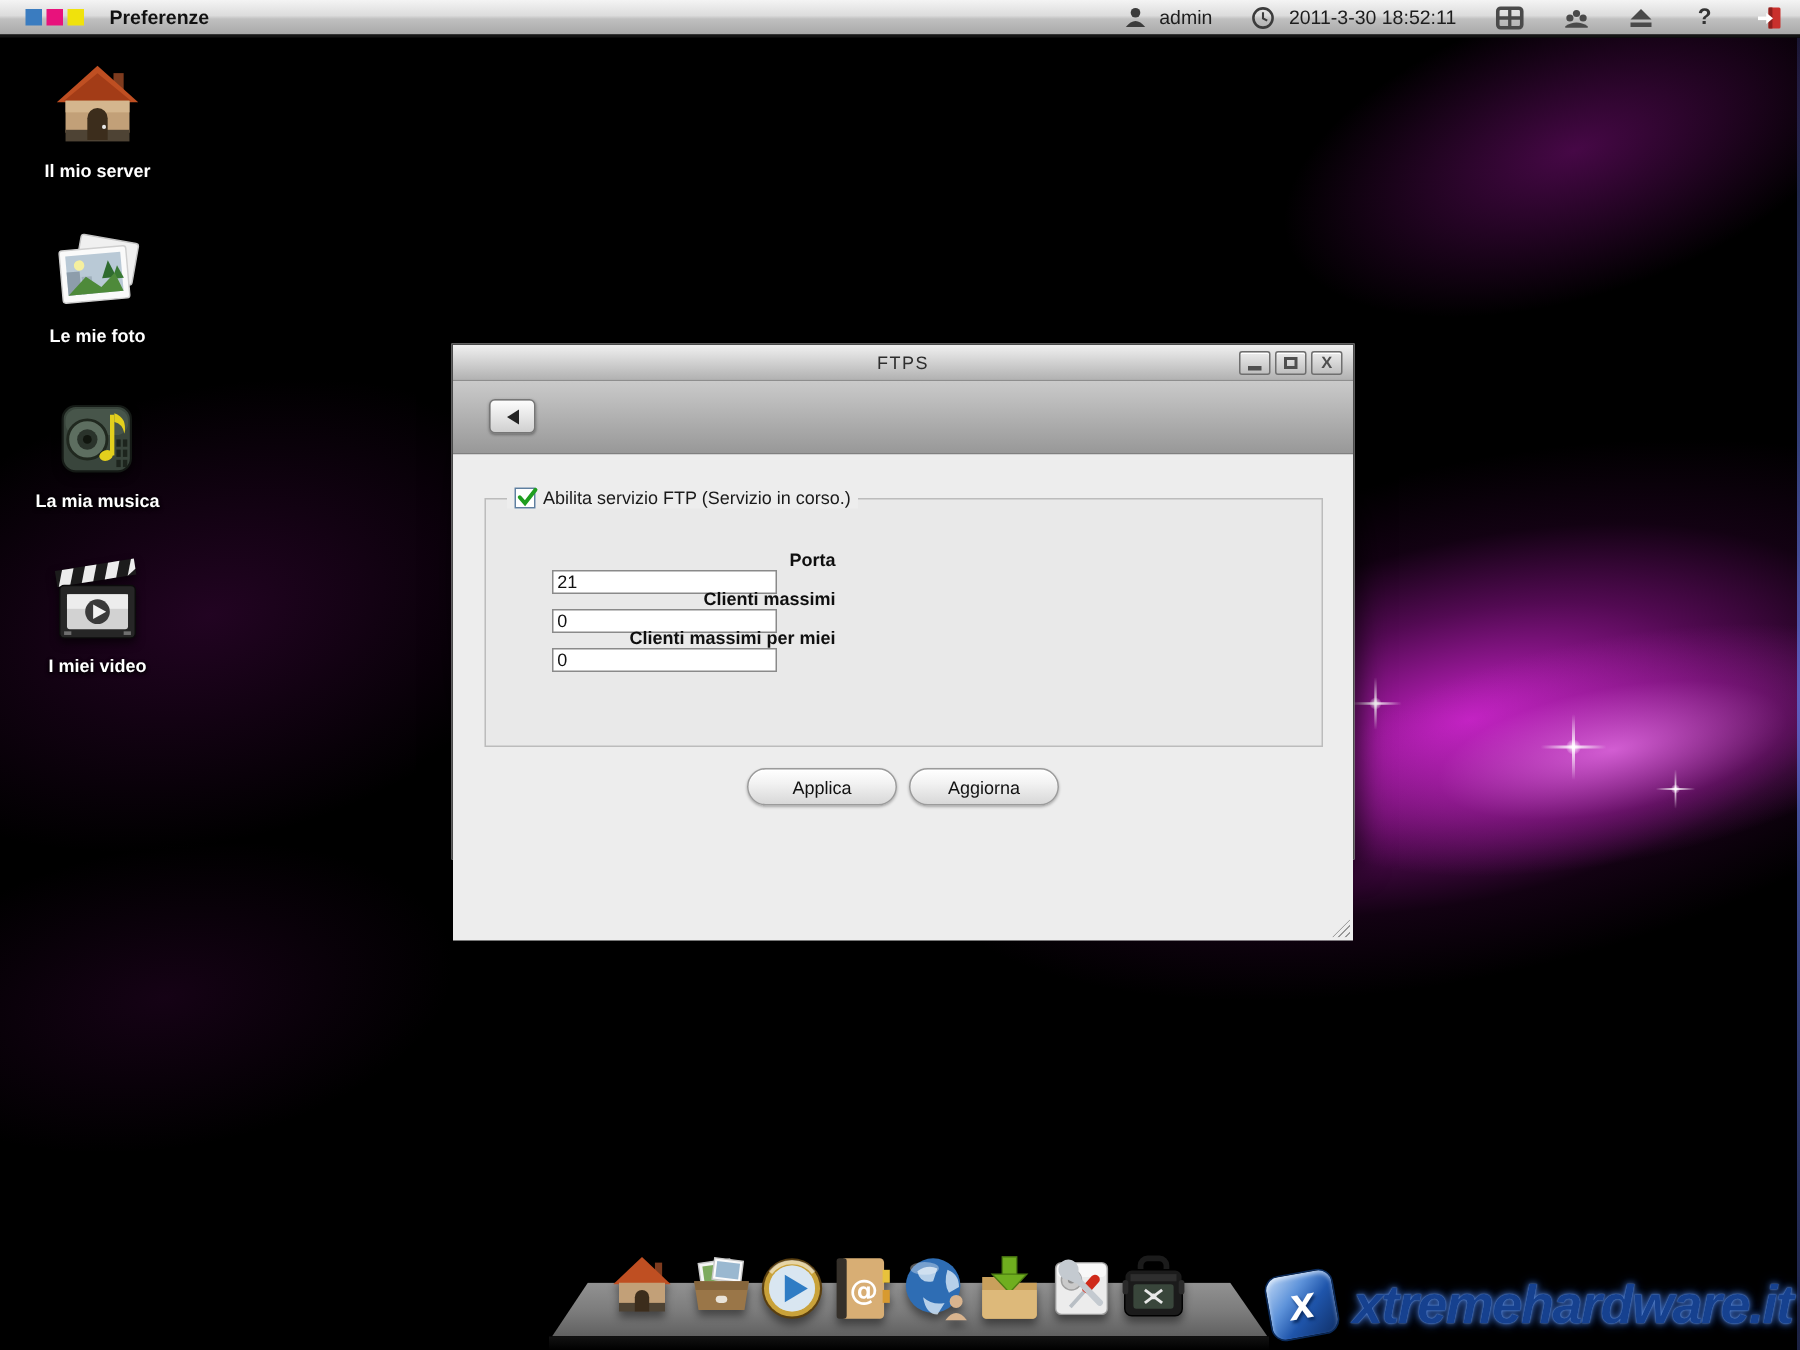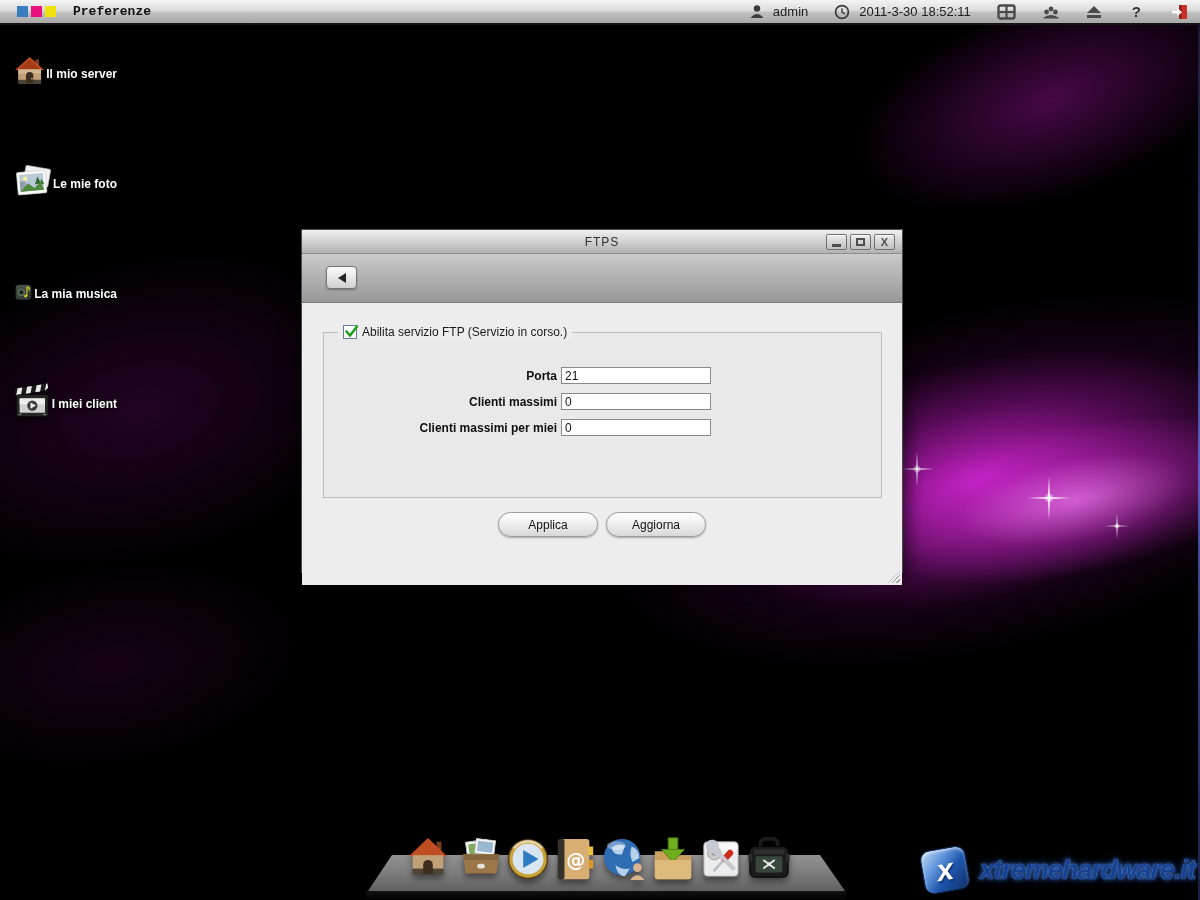--- a/index.html
+++ b/index.html
@@ -6,21 +6,21 @@
   html,body { width:1200px; height:900px; overflow:hidden; background:#000;
               font-family:"Liberation Sans","DejaVu Sans",sans-serif; }
   .stage { position:relative; width:1200px; height:900px; overflow:hidden; background:#000; }
 
   
   .menubar { position:absolute; top:0; left:0; right:0; height:25px; z-index:60;
     background:linear-gradient(180deg,#f4f4f4 0%,#dcdcdc 45%,#c0c0c0 55%,#a8a8a8 100%);
     border-bottom:2px solid #141414; display:flex; align-items:center; }
   .logo-squares { display:flex; gap:3px; margin-left:17px; }
   .logo-squares span { width:11px; height:11px; display:block; }
-  .menu-label { margin-left:17px; font-size:13px; font-weight:bold; color:#111;font-family:Liberation Mono, monospace; }
+  .menu-label { margin-left:17px; font-size:13px; font-weight:bold; color:#111; }
   .menubar-right { margin-left:auto; display:flex; align-items:center; gap:9px;
                    padding-right:12px; font-size:13px; color:#1d1d1d; }
   .mb-sep { width:8px; }
   .mb-icon { display:flex; align-items:center; }
   .mb-help { font-size:15px; font-weight:bold; color:#333; padding:0 4px; }
 
   
   .desktop { position:absolute; left:0; top:25px; width:1200px; height:875px;
              background:#000; overflow:hidden; }
   .bg-glow { position:absolute; border-radius:50%; }
@@ -40,21 +40,21 @@
   .sparkle { position:absolute; }
   .sparkle .h,.sparkle .v { position:absolute; background:linear-gradient(90deg,transparent,rgba(255,255,255,0.95),transparent); border-radius:2px; }
   .sparkle .h { left:-22px; top:-1px; width:44px; height:2px; }
   .sparkle .v { left:-1px; top:-22px; width:2px; height:44px;
     background:linear-gradient(180deg,transparent,rgba(255,255,255,0.95),transparent); }
   .sparkle .c { position:absolute; left:-5px; top:-5px; width:10px; height:10px; border-radius:50%;
     background:radial-gradient(rgba(255,255,255,0.95), rgba(255,210,255,0.25) 60%, transparent 75%); }
 
   
   .desk-icon { position:absolute; left:13px; width:104px; display:flex;
-               flex-direction:row; align-items:center; cursor:pointer; z-index:5; }
+               flex-direction:column; align-items:center; cursor:pointer; z-index:5; }
   .desk-icon svg { width:62px; height:62px; filter:drop-shadow(0 3px 3px rgba(0,0,0,0.6)); }
   .desk-label { margin-top:4px; color:#fff; font-size:12px; font-weight:bold;
                 text-shadow:0 1px 3px #000, 0 0 2px #000; white-space:nowrap; }
 
   
   .window { position:absolute; left:301px; top:229px; width:602px; height:344px; z-index:20;
     border:1px solid #4a4a4a; background:#ededed;
     box-shadow:3px 6px 18px rgba(0,0,0,0.7); }
   .titlebar { height:24px; background:linear-gradient(180deg,#f0f0f0,#c5c5c5 70%,#b2b2b2);
     border-bottom:1px solid #8e8e8e; position:relative;
@@ -70,31 +70,31 @@
 
   .win-header { height:49px; background:linear-gradient(180deg,#cacaca,#989898);
     border-bottom:1px solid #7f7f7f; position:relative; }
   .back-btn { position:absolute; left:24px; top:12px; width:31px; height:23px;
     border:1px solid #767676; border-radius:4px;
     background:linear-gradient(180deg,#fdfdfd,#d0d0d0); box-shadow:0 1px 2px rgba(0,0,0,0.35);
     display:flex; align-items:center; justify-content:center; cursor:pointer; }
   .back-arrow { width:0; height:0; border-top:5px solid transparent;
     border-bottom:5px solid transparent; border-right:8px solid #222; }
 
-  .win-body { position:relative; height:282px; background:#ededed;padding-left:23px; }
+  .win-body { position:relative; height:324px; background:#ededed;padding-left:23px; }
   .fieldset { position:absolute; left:21px; width:559px; top:29px; height:166px;
     border:1px solid #bcbcbc; background:#e9e9e9; }
   .legend { position:absolute; left:14px; top:-8px; display:flex; align-items:center;
     background:#ededed; padding:0 5px; gap:5px; }
   .checkbox { width:14px; height:14px; background:#fff; border:1px solid #5f7f9f;
     position:relative; cursor:pointer; flex:0 0 auto; }
   .checkbox svg { position:absolute; left:0px; top:-2px; width:15px; height:15px; }
   .legend-label { font-size:12px; color:#1a1a1a; white-space:nowrap; }
 
-  .frow { position:absolute; left:0; height:19px; display:flex; align-items:center; }
+  .frow { position:absolute; left:0; height:19px; display:flex; align-items:center;flex-direction:column; }
   .flabel { width:233px; text-align:right; font-size:12px; font-weight:bold; color:#0f0f0f; }
   .finput { margin-left:4px; width:150px; height:17px; border:1px solid #8a8a8a;
     background:#fff; font-size:12px; color:#111; padding:0 2px 0 3px;
     font-family:"Liberation Sans","DejaVu Sans",sans-serif; }
   .notes { position:absolute; left:17px; top:110px; font-size:12px; color:#8c8c8c; line-height:16px; }
 
   .btn-row { position:absolute; left:0; width:100%; top:209px; display:flex;
     justify-content:center; gap:8px; }
   .pill-btn { width:100px; height:25px; border:1px solid #9b9b9b; border-radius:13px;
     background:linear-gradient(180deg,#ffffff,#f2f2f2 40%,#d8d8d8);
@@ -118,21 +118,21 @@
   
   .watermark { position:absolute; right:5px; bottom:8px; display:flex; align-items:center;
     gap:11px; z-index:8; }
   .wm-badge { width:46px; height:44px; transform:rotate(-10deg); border-radius:10px;
     border:1px solid #0a2a5a;
     background:linear-gradient(135deg,#c4dbf7 0%,#5e93da 35%,#1f55ab 60%,#102f66 100%);
     box-shadow:inset 0 2px 3px rgba(255,255,255,0.55), 0 2px 5px rgba(0,0,0,0.6);
     display:flex; align-items:center; justify-content:center; }
   .wm-x { color:#fff; font-weight:bold; font-style:italic; font-size:30px; line-height:1;
     text-shadow:1px 2px 2px #0a2d66; }
-  .wm-text { font-style:italic; font-weight:bold; font-size:27px; letter-spacing:-1px;
+  .wm-text { font-style:italic; font-weight:bold; font-size:36px; letter-spacing:-1px;
     color:#16418f; text-shadow:0 0 1px #7aa5e8, 0 0 4px #3f6fc4, 0 0 8px #1c3f88; }
 </style>
 </head>
 <body>
 
 <div class="stage">
 
   <div class="menubar">
     <div class="logo-squares">
       <span style="background:#3a7cc0"></span>
@@ -289,21 +289,21 @@
         <rect x="6" y="20" width="52" height="36" rx="3" fill="#262626" stroke="#0c0c0c"></rect>
         <rect x="11" y="26" width="42" height="24" rx="2" fill="#d2d2d2"></rect>
         <rect x="11" y="26" width="42" height="10" fill="#ededed"></rect>
         <circle cx="32" cy="38" r="8.5" fill="#3a3a3a"></circle>
         <polygon points="29,33 29,43 38,38" fill="#f2f2f2"></polygon>
         <g fill="#6f6f6f">
             <rect x="9" y="51.5" width="5" height="2.5"></rect>
             <rect x="50" y="51.5" width="5" height="2.5"></rect>
           </g>
       </svg>
-      <div class="desk-label">I miei client</div>
+      <div class="desk-label">I miei video</div>
     </div>
 
 
     <div class="window" style="left:301px; top:204px;">
       <div class="titlebar">
         <span class="win-title">FTPS</span>
         <div class="win-controls">
           <div class="wbtn">
               <span class="glyph-min"></span>
             </div>

